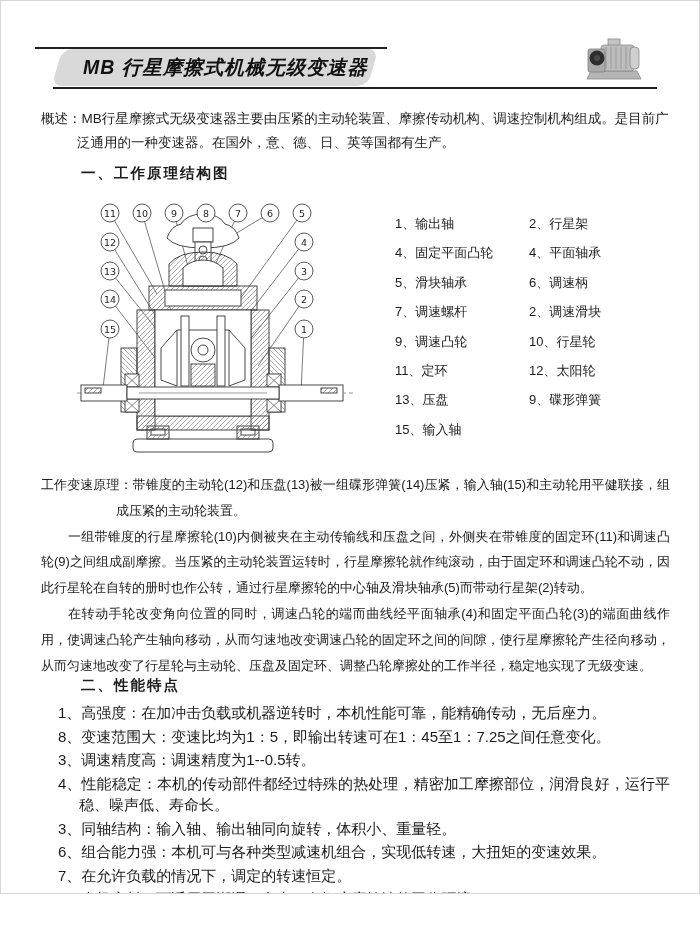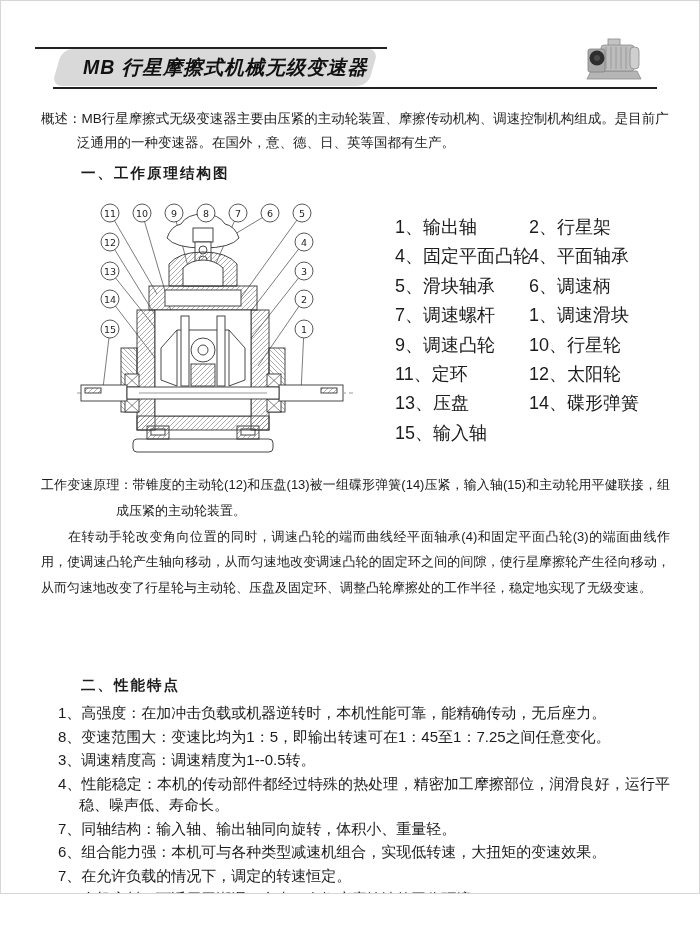--- a/index.html
+++ b/index.html
@@ -16,21 +16,21 @@
   .motor{position:absolute;left:582px;top:34px;width:62px;height:48px;}
   
   .overview{position:absolute;left:40px;top:92px;width:628px;font-size:13.5px;
         line-height:24px;padding-left:36px;text-indent:-36px;box-sizing:border-box;}
   
   .h-sec{position:absolute;left:40px;font-size:14.5px;font-weight:bold;letter-spacing:2px;margin-left:40px;}
   .h1{top:163px;} .h2{top:675px;}
   
   .figure-svg{position:absolute;left:72px;top:197px;width:315px;height:268px;}
   .parts{position:absolute;left:394px;top:214px;width:294px;display:grid;
-        grid-template-columns:134px 1fr;grid-auto-rows:29.4px;font-size:18px;}
+        grid-template-columns:134px 1fr;grid-auto-rows:29.4px;font-size:13px;}
   .parts div{white-space:nowrap;}
   
   .principle{position:absolute;left:40px;top:471px;width:629px;font-size:13px;line-height:25.8px;}
   .principle p{margin:0;text-align:justify;}
   .p-hang{padding-left:75px;text-indent:-75px;}
   .p-ind{text-indent:27px;}
   
   .features{position:absolute;left:57px;top:701px;width:612px;font-size:15px;line-height:21.5px;}
   .feat{padding-left:21px;text-indent:-21px;margin-bottom:2px;text-align:justify;}
 </style>
@@ -205,41 +205,42 @@
   </svg>
 
   <div class="parts">
     <div>1、输出轴</div>
     <div>2、行星架</div>
     <div>4、固定平面凸轮</div>
     <div>4、平面轴承</div>
     <div>5、滑块轴承</div>
     <div>6、调速柄</div>
     <div>7、调速螺杆</div>
-    <div>1、调速滑块</div>
+    <div>2、调速滑块</div>
     <div>9、调速凸轮</div>
     <div>10、行星轮</div>
     <div>11、定环</div>
     <div>12、太阳轮</div>
     <div>13、压盘</div>
-    <div>14、碟形弹簧</div>
+    <div>9、碟形弹簧</div>
     <div>15、输入轴</div>
   </div>
 
   <div class="principle">
     <p class="p-hang"><span>工作变速原理：</span><span>带锥度的主动轮(12)和压盘(13)被一组碟形弹簧(14)压紧，输入轴(15)和主动轮用平健联接，组成压紧的主动轮装置。</span></p>
+    <p class="p-ind">一组带锥度的行星摩擦轮(10)内侧被夹在主动传输线和压盘之间，外侧夹在带锥度的固定环(11)和调速凸轮(9)之间组成副摩擦。当压紧的主动轮装置运转时，行星摩擦轮就作纯滚动，由于固定环和调速凸轮不动，因此行星轮在自转的册时也作公转，通过行星摩擦轮的中心轴及滑块轴承(5)而带动行星架(2)转动。</p>
     <p class="p-ind">在转动手轮改变角向位置的同时，调速凸轮的端而曲线经平面轴承(4)和固定平面凸轮(3)的端面曲线作用，使调速凸轮产生轴向移动，从而匀速地改变调速凸轮的固定环之间的间隙，使行星摩擦轮产生径向移动，从而匀速地改变了行星轮与主动轮、压盘及固定环、调整凸轮摩擦处的工作半径，稳定地实现了无级变速。</p>
   </div>
 
   <div class="h-sec h2">二、性能特点</div>
 
   <div class="features">
     <div class="feat">1、高强度：在加冲击负载或机器逆转时，本机性能可靠，能精确传动，无后座力。</div>
     <div class="feat">8、变速范围大：变速比均为1：5，即输出转速可在1：45至1：7.25之间任意变化。</div>
     <div class="feat">3、调速精度高：调速精度为1--0.5转。</div>
     <div class="feat">4、性能稳定：本机的传动部件都经过特殊的热处理，精密加工摩擦部位，润滑良好，运行平稳、噪声低、寿命长。</div>
-    <div class="feat">7、同轴结构：输入轴、输出轴同向旋转，体积小、重量轻。</div>
+    <div class="feat">3、同轴结构：输入轴、输出轴同向旋转，体积小、重量轻。</div>
     <div class="feat">6、组合能力强：本机可与各种类型减速机组合，实现低转速，大扭矩的变速效果。</div>
     <div class="feat">7、在允许负载的情况下，调定的转速恒定。</div>
     <div class="feat">8、全机密封，可适用于潮湿、多尘、有轻度腐蚀性的工作环境。</div>
   </div>
 
 </div>
 
 </body></html>

